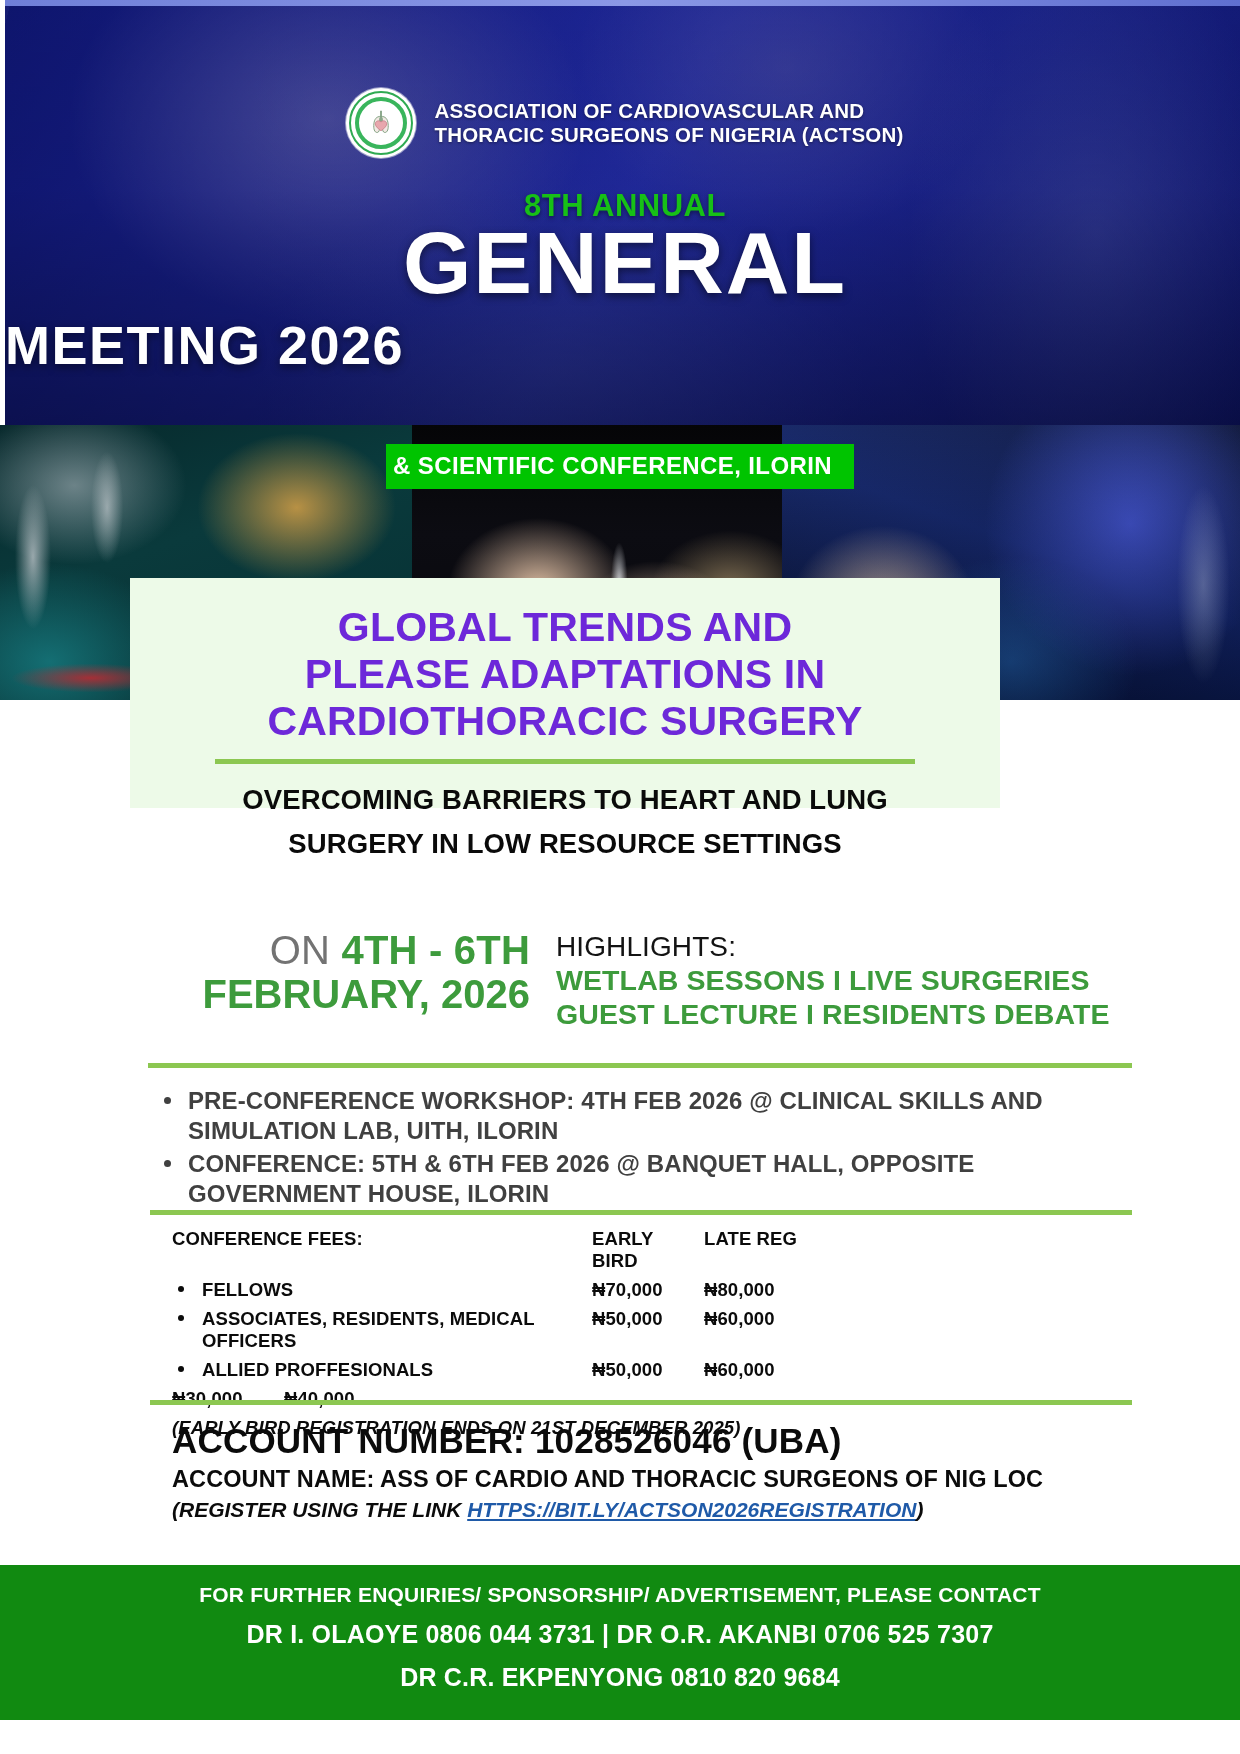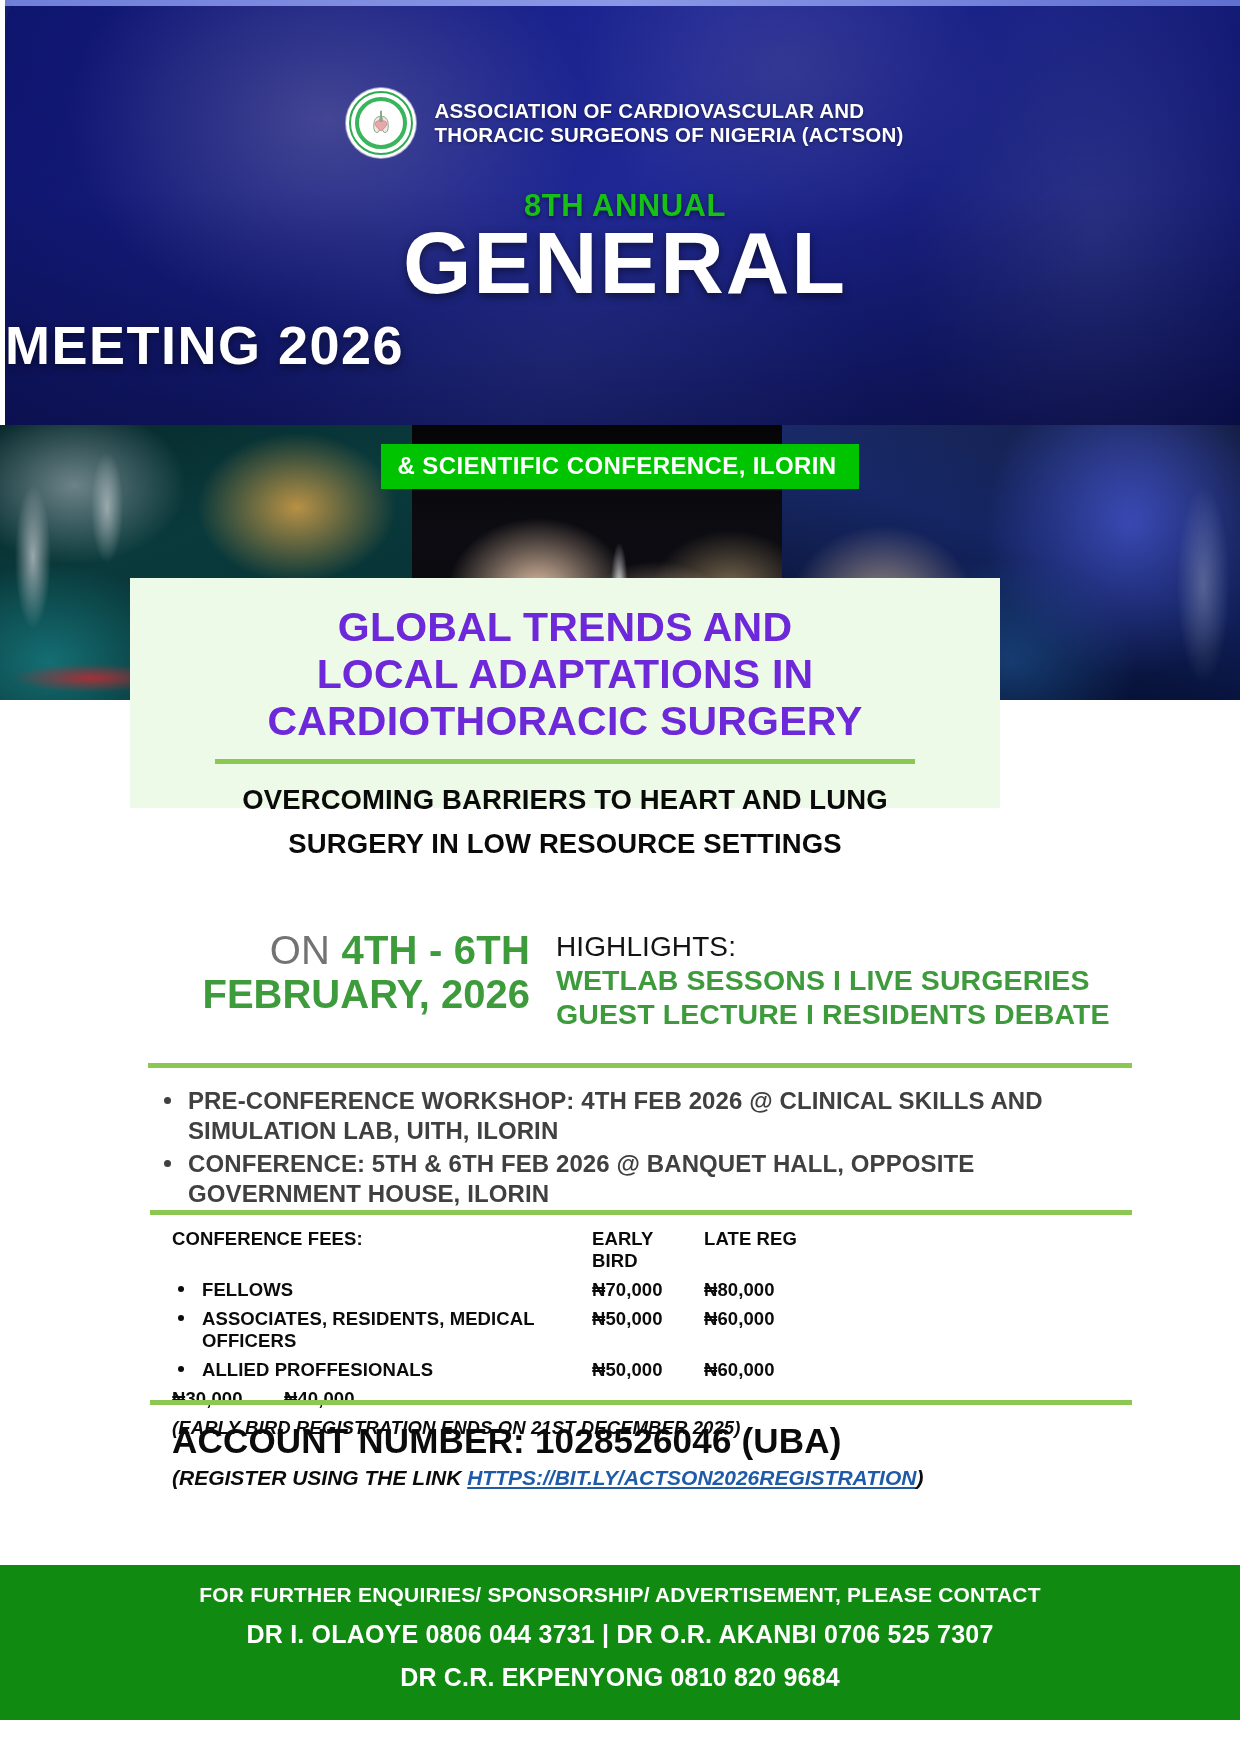--- a/index.html
+++ b/index.html
@@ -129,21 +129,21 @@
       radial-gradient(ellipse 40px 150px at 92% 58%, rgba(190,200,215,.35), rgba(0,0,0,0) 66%),
       linear-gradient(180deg, rgba(255,255,255,.05), rgba(0,0,0,.28));
   }
 
   .banner {
     position:absolute; left:0; top:444px; width:1240px; text-align:center; z-index:5;
   }
   .banner span {
     display:inline-block; background:#00c400; color:#ffffff;
     font-size:24px; font-weight:bold; letter-spacing:.4px;
-    padding:8px 22px 9px 16px;
+    padding:8px 22px 9px 7px;
   }
 
   
   .theme {
     position:absolute; left:130px; top:578px; width:870px; height:230px;
     background:#edfae8; z-index:6;
     padding:26px 28px 10px 28px; text-align:center;
   }
   .theme h1 {
     font-size:41px; font-weight:bold; color:#6d28d9; line-height:1.15;
@@ -267,21 +267,21 @@
     <div class="cell cell-c"></div>
   </div>
 
   <div class="banner">
     <span>&amp; SCIENTIFIC CONFERENCE, ILORIN</span>
   </div>
 
   <div class="theme">
     <h1>
       <span>GLOBAL TRENDS AND</span><br>
-      <span>LOCAL ADAPTATIONS IN</span><br>
+      <span>PLEASE ADAPTATIONS IN</span><br>
       <span>CARDIOTHORACIC SURGERY</span>
     </h1>
     <div class="rule"></div>
     <h2>
       <span>OVERCOMING BARRIERS TO HEART AND LUNG</span><br>
       <span>SURGERY IN LOW RESOURCE SETTINGS</span>
     </h2>
   </div>
 
   <div class="date-row">
@@ -354,20 +354,21 @@
       <div class="c2">₦40,000</div>
     </div>
 
     <div class="note">(EARLY BIRD REGISTRATION ENDS ON 21ST DECEMBER 2025)</div>
   </div>
 
   <div class="rule-wide rule3"></div>
 
   <div class="account">
     <div class="acct-num">ACCOUNT NUMBER: 1028526046 (UBA)</div>
+    <div class="acct-name">ACCOUNT NAME: ASS OF CARDIO AND THORACIC SURGEONS OF NIG LOC</div>
     <div class="acct-reg">
       <span>(REGISTER USING THE LINK </span><a href="#">HTTPS://BIT.LY/ACTSON2026REGISTRATION</a><span>)</span>
     </div>
   </div>
 
   <div class="footer">
     <div class="f1">FOR FURTHER ENQUIRIES/ SPONSORSHIP/ ADVERTISEMENT, PLEASE CONTACT</div>
     <div class="f2">DR I. OLAOYE 0806 044 3731 | DR O.R. AKANBI 0706 525 7307</div>
     <div class="f3">DR C.R. EKPENYONG 0810 820 9684</div>
   </div>

